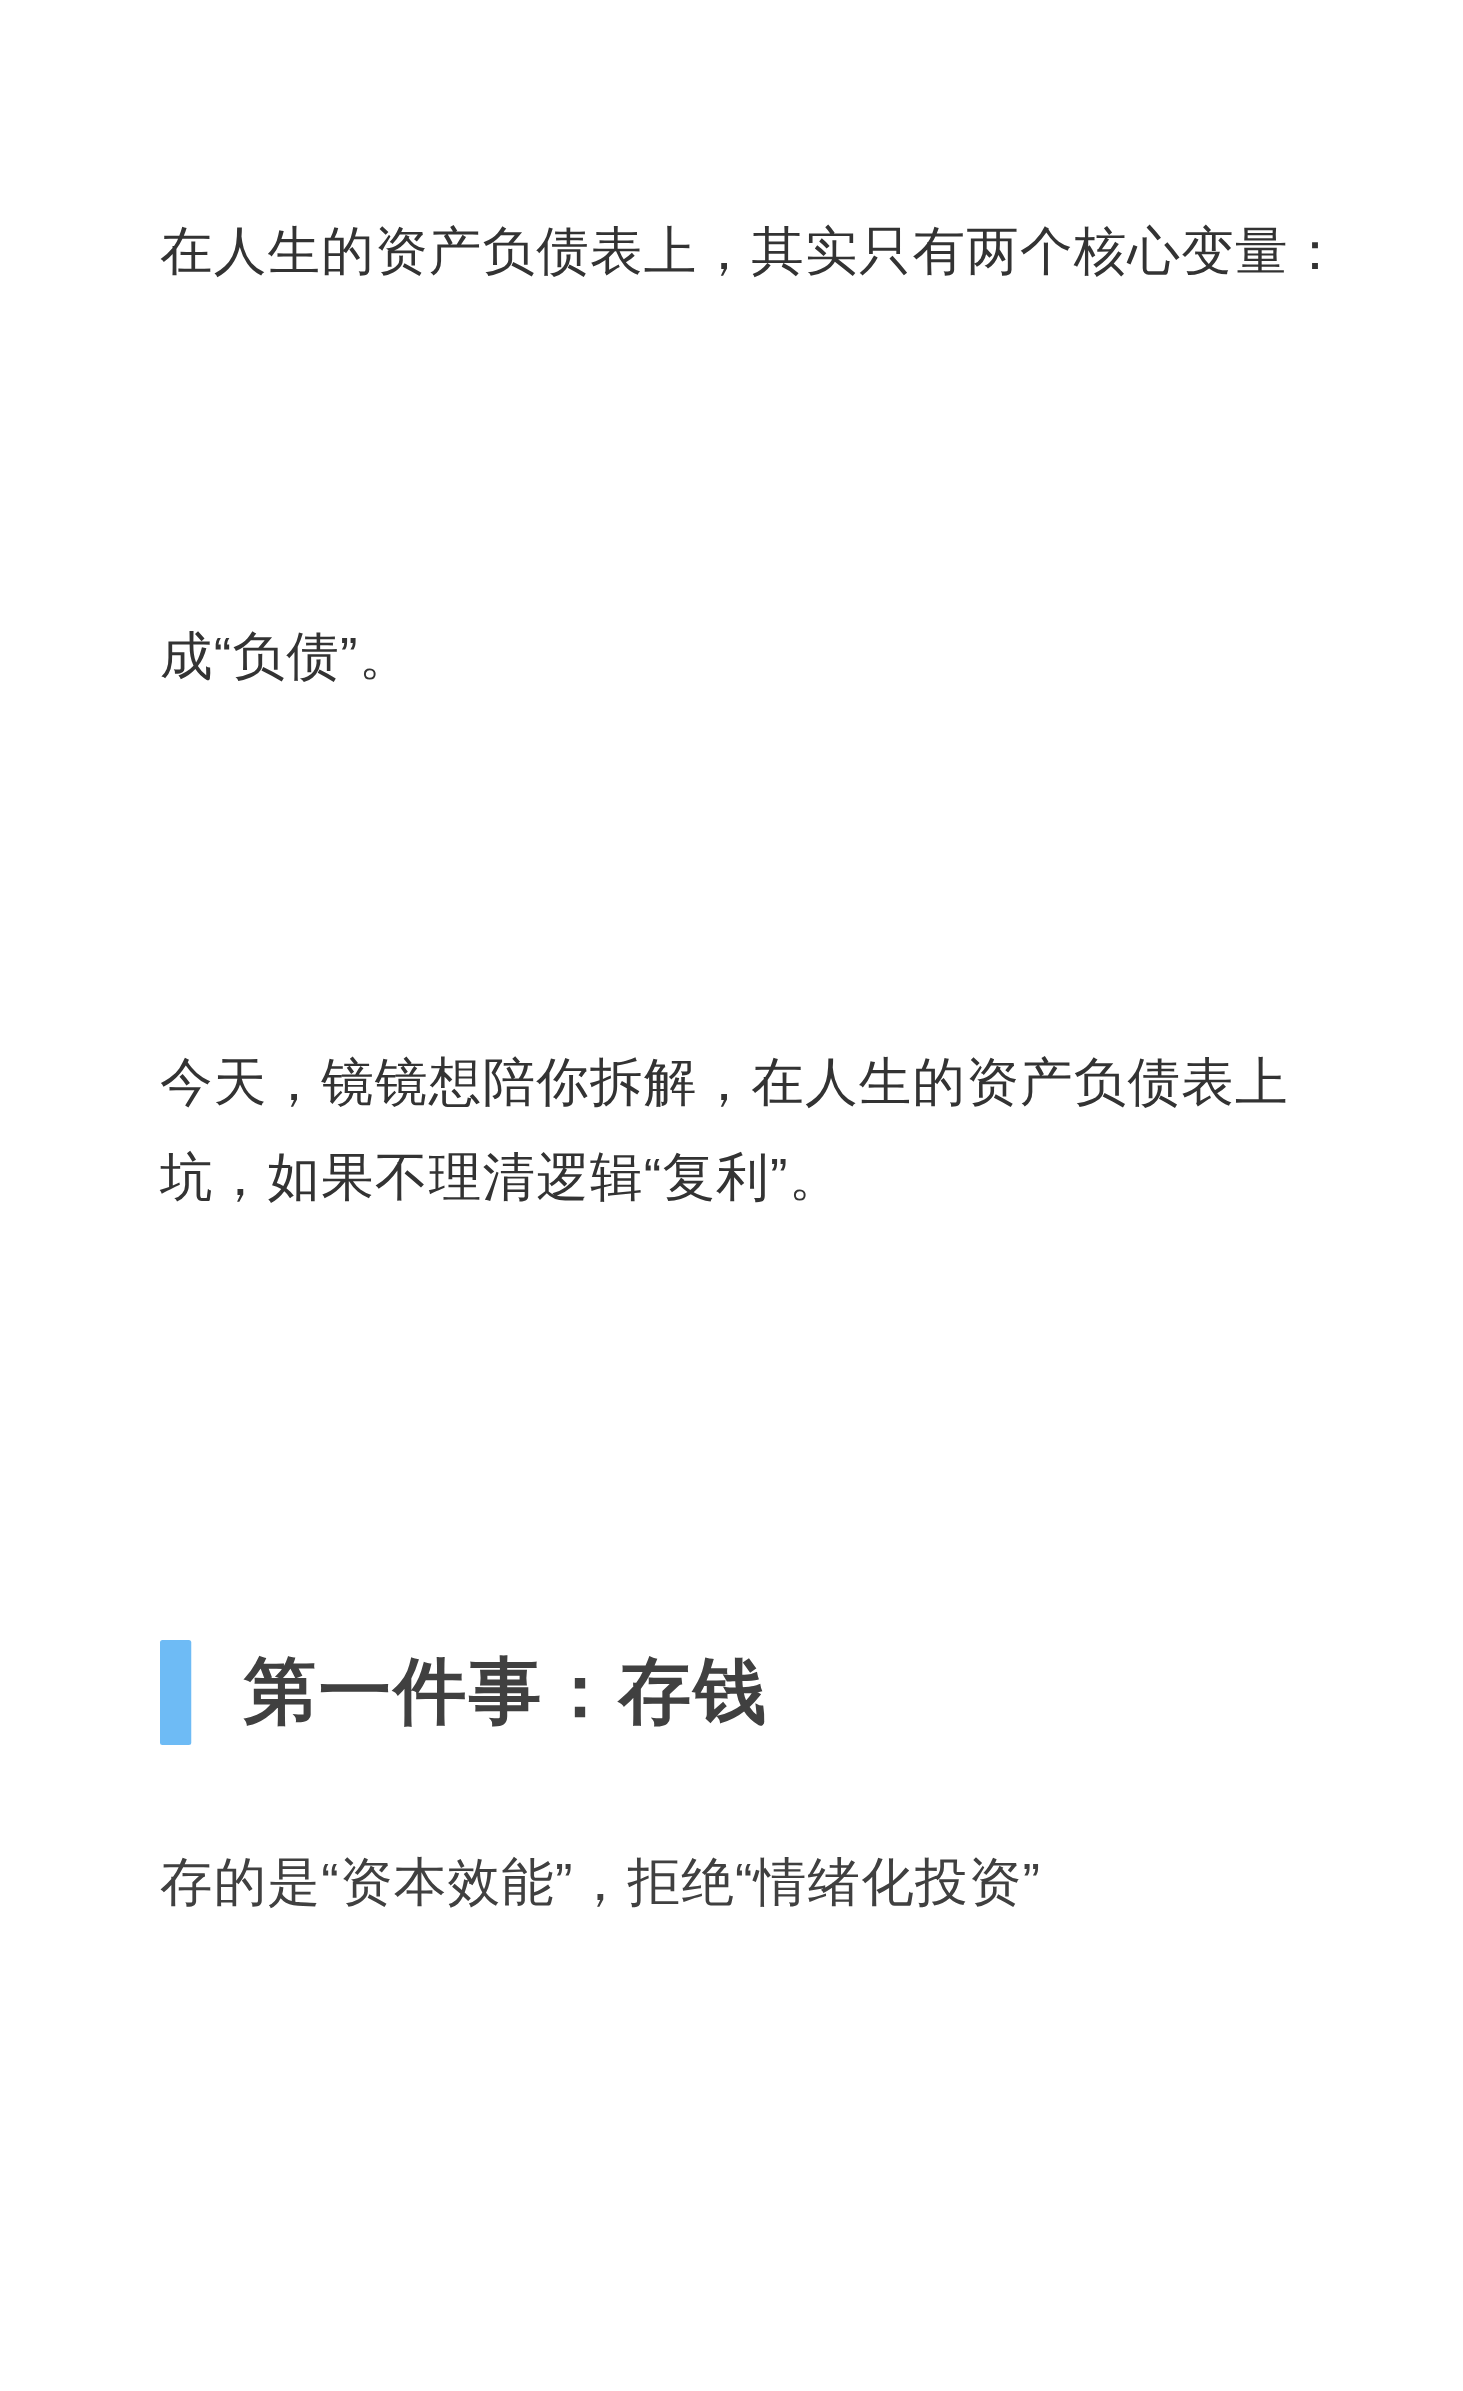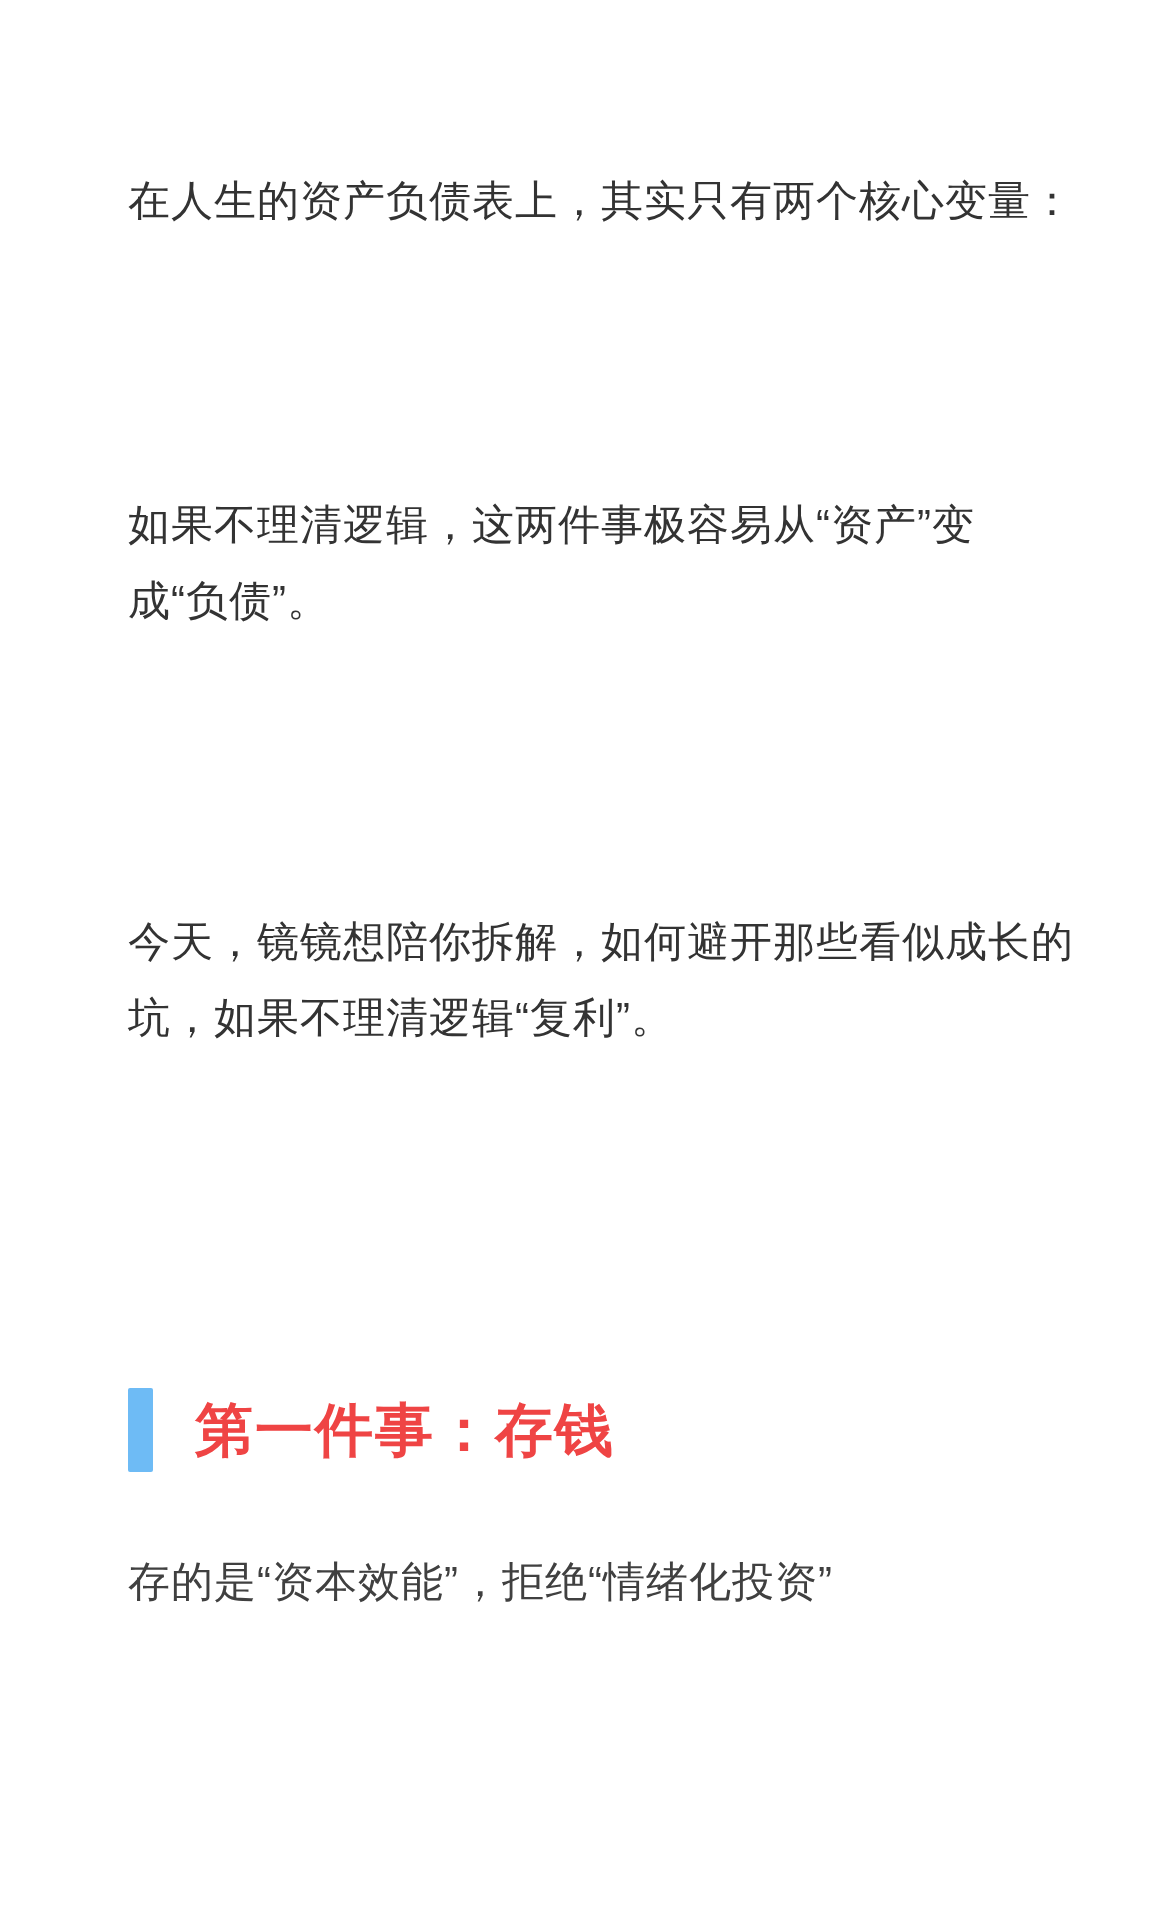--- a/index.html
+++ b/index.html
@@ -46,21 +46,21 @@
     width: 25px;
     height: 84px;
     border-radius: 2px;
     background: #6EBBF5;
     margin-right: 42px;
     flex: 0 0 auto;
   }
   .heading .heading-text {
     font-size: 58px;
     font-weight: 700;
-    color: #ef4444;
+    color: #404040;
     letter-spacing: 2px;
     line-height: 1;
     white-space: nowrap;
   }
   .subtitle {
     margin: 80px 0 0 0;
     font-size: 42px;
     line-height: 60px;
     color: #404040;
     letter-spacing: 1px;
@@ -70,26 +70,25 @@
 </head>
 <body>
 
 <div class="page">
 
   <p class="para para-1">
     <span class="line">在人生的资产负债表上，其实只有两个核心变量：</span>
   </p>
 
   <p class="para para-2">
-    <span class="line">如果不理清逻辑，这两件事极容易从“资产”变</span>
     <span class="line">成“负债”。</span>
   </p>
 
   <p class="para para-3">
-    <span class="line">今天，镜镜想陪你拆解，如何避开那些看似成长的</span>
+    <span class="line">今天，镜镜想陪你拆解，在人生的资产负债表上</span>
     <span class="line">坑，如果不理清逻辑“复利”。</span>
   </p>
 
   <h2 class="heading">
     <span class="bar"></span>
     <span class="heading-text">第一件事：存钱</span>
   </h2>
 
   <p class="subtitle">存的是“资本效能”，拒绝“情绪化投资”</p>
 

